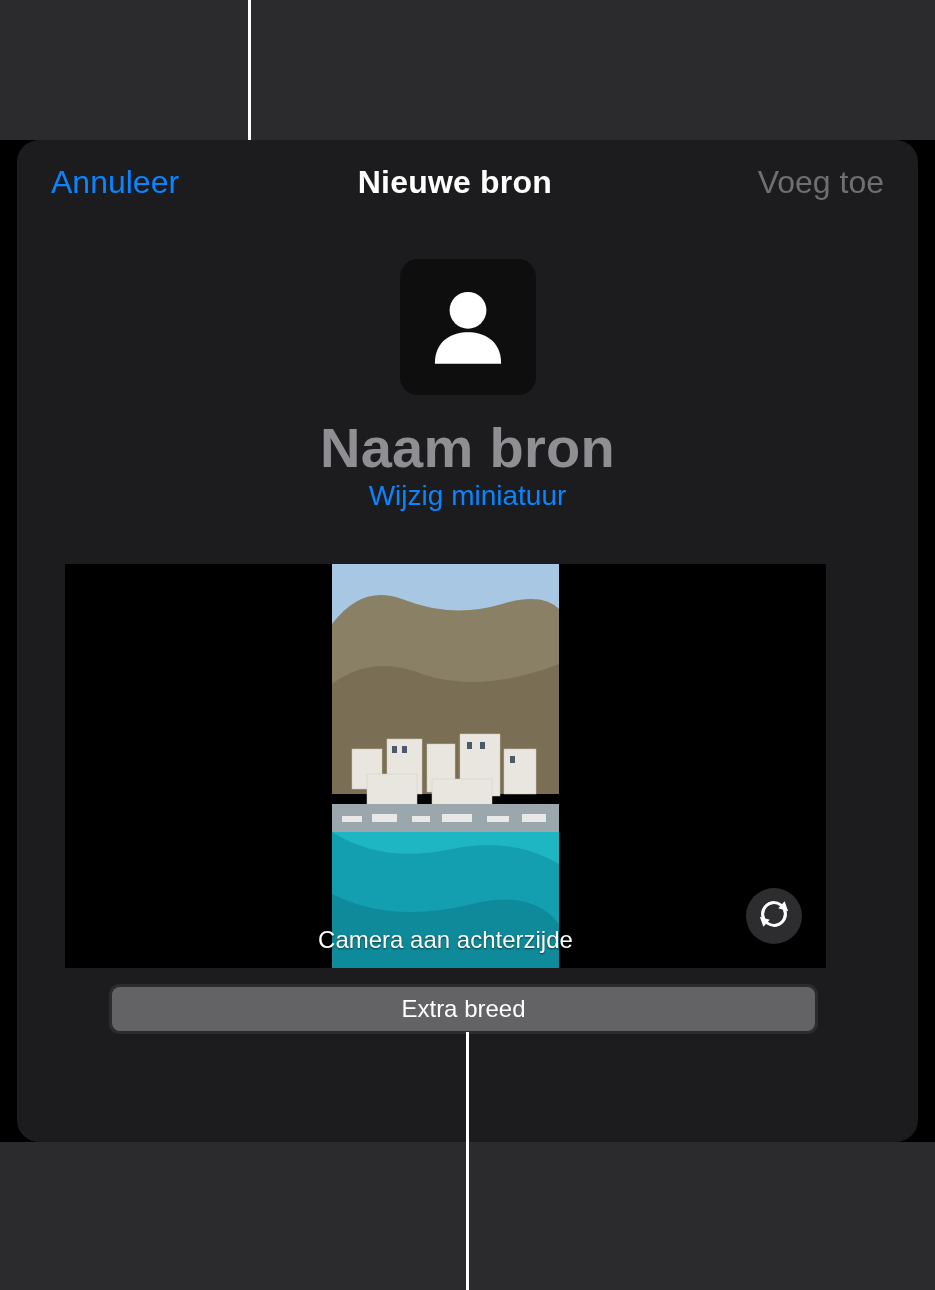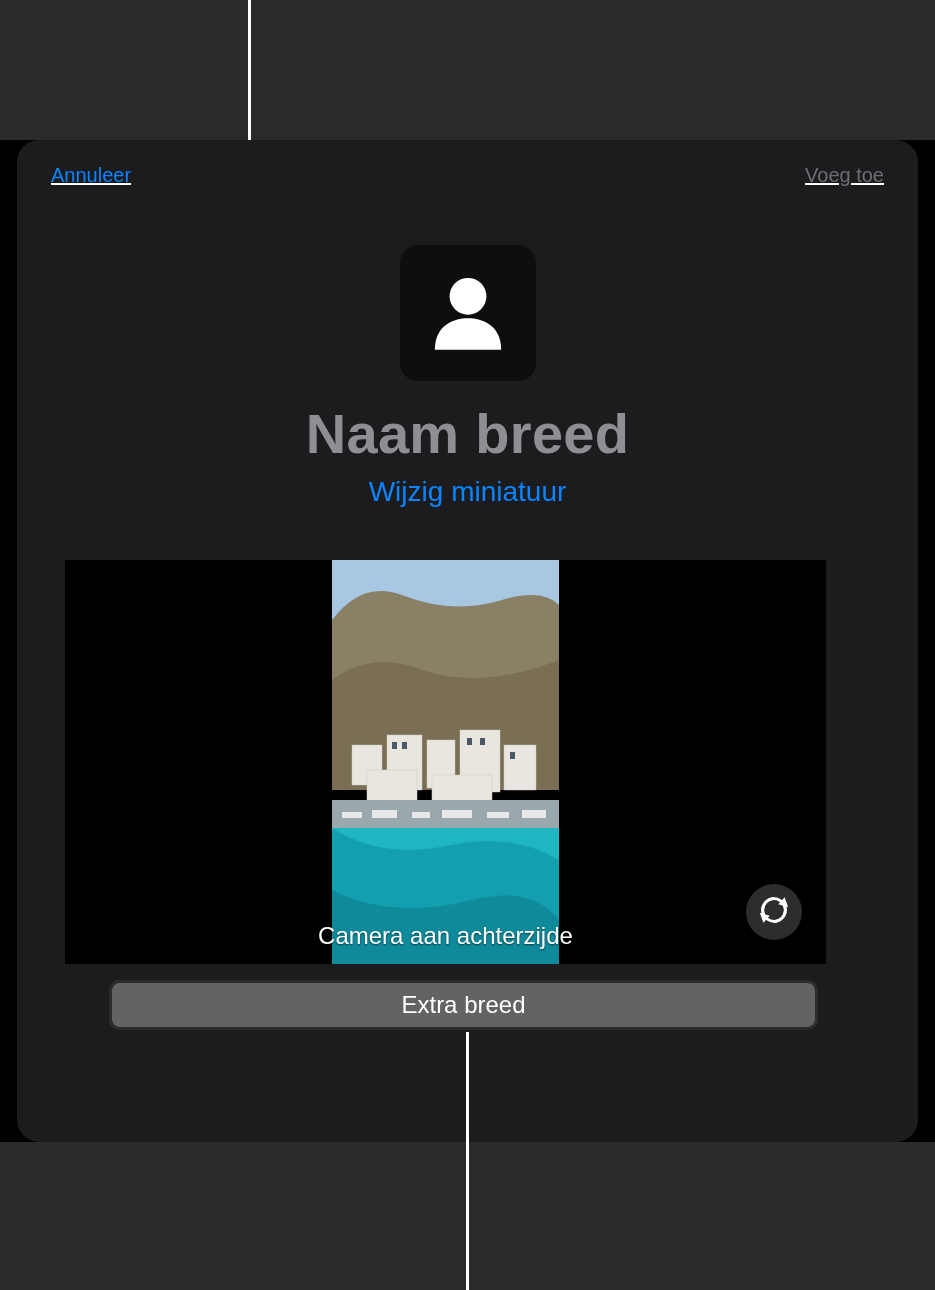--- a/index.html
+++ b/index.html
@@ -68,22 +68,21 @@
     height: 1002px;
     background: #1c1c1e;
     border-radius: 22px;
     color: #fff;
   }
   .nav {
     display: flex;
     align-items: center;
     justify-content: space-between;
     padding: 24px 34px 0 34px;
-    font-size: 20px;
-    text-decoration: underline;
+    font-size: 32px;
   }
   .nav .cancel { color: #0a84ff; cursor: pointer; }
   .nav .title { color: #fff; font-weight: 600; letter-spacing: 0.2px; }
   .nav .add { color: #6e6e73; margin-left: 27px; }
   .head {
     display: flex;
     flex-direction: column;
     align-items: center;
     margin-top: 58px;
   }
@@ -97,21 +96,20 @@
     justify-content: center;
   }
   .name-placeholder {
     margin-top: 20px;
     font-size: 56px;
     font-weight: 700;
     color: #8e8e93;
     letter-spacing: 0.3px;
   }
   .edit-thumb {
-    margin-top: 10px;
     font-size: 28px;
     color: #0a84ff;
     cursor: pointer;
   }
   .preview {
     margin: 52px 92px 0 48px;
     background: #000;
     height: 404px;
     position: relative;
     overflow: hidden;
@@ -171,33 +169,34 @@
 <div class="backdrop-top"></div>
 <div class="backdrop-bottom"></div>
 
 <div class="callout-line-top"></div>
 <div class="callout-bracket"></div>
 
 <div class="sheet">
 
   <div class="nav">
     <span class="cancel">Annuleer</span>
+    <span class="title">Nieuwe bron</span>
     <span class="add">Voeg toe</span>
   </div>
 
   <div class="head">
     <div class="thumb">
       <span>
         <svg width="92" height="92" viewBox="0 0 100 100">
           <circle cx="50" cy="34" r="20" fill="#ffffff"></circle>
           <path d="M14 92 C14 66 34 58 50 58 C66 58 86 66 86 92 Z" fill="#ffffff"></path>
         </svg>
       </span>
     </div>
-    <div class="name-placeholder">Naam breed</div>
+    <div class="name-placeholder">Naam bron</div>
     <div class="edit-thumb">Wijzig miniatuur</div>
   </div>
 
   <div class="preview">
     <svg class="scene" viewBox="0 0 227 404" preserveAspectRatio="xMidYMid slice">
 
       <rect x="0" y="0" width="227" height="170" fill="#a8c7e2"></rect>
 
       <path d="M0 60 Q30 20 70 35 Q120 55 170 40 Q210 28 227 45 L227 210 L0 210 Z" fill="#8a8066"></path>
       <path d="M0 120 Q40 90 90 110 Q150 130 227 100 L227 230 L0 230 Z" fill="#7a6f55"></path>

